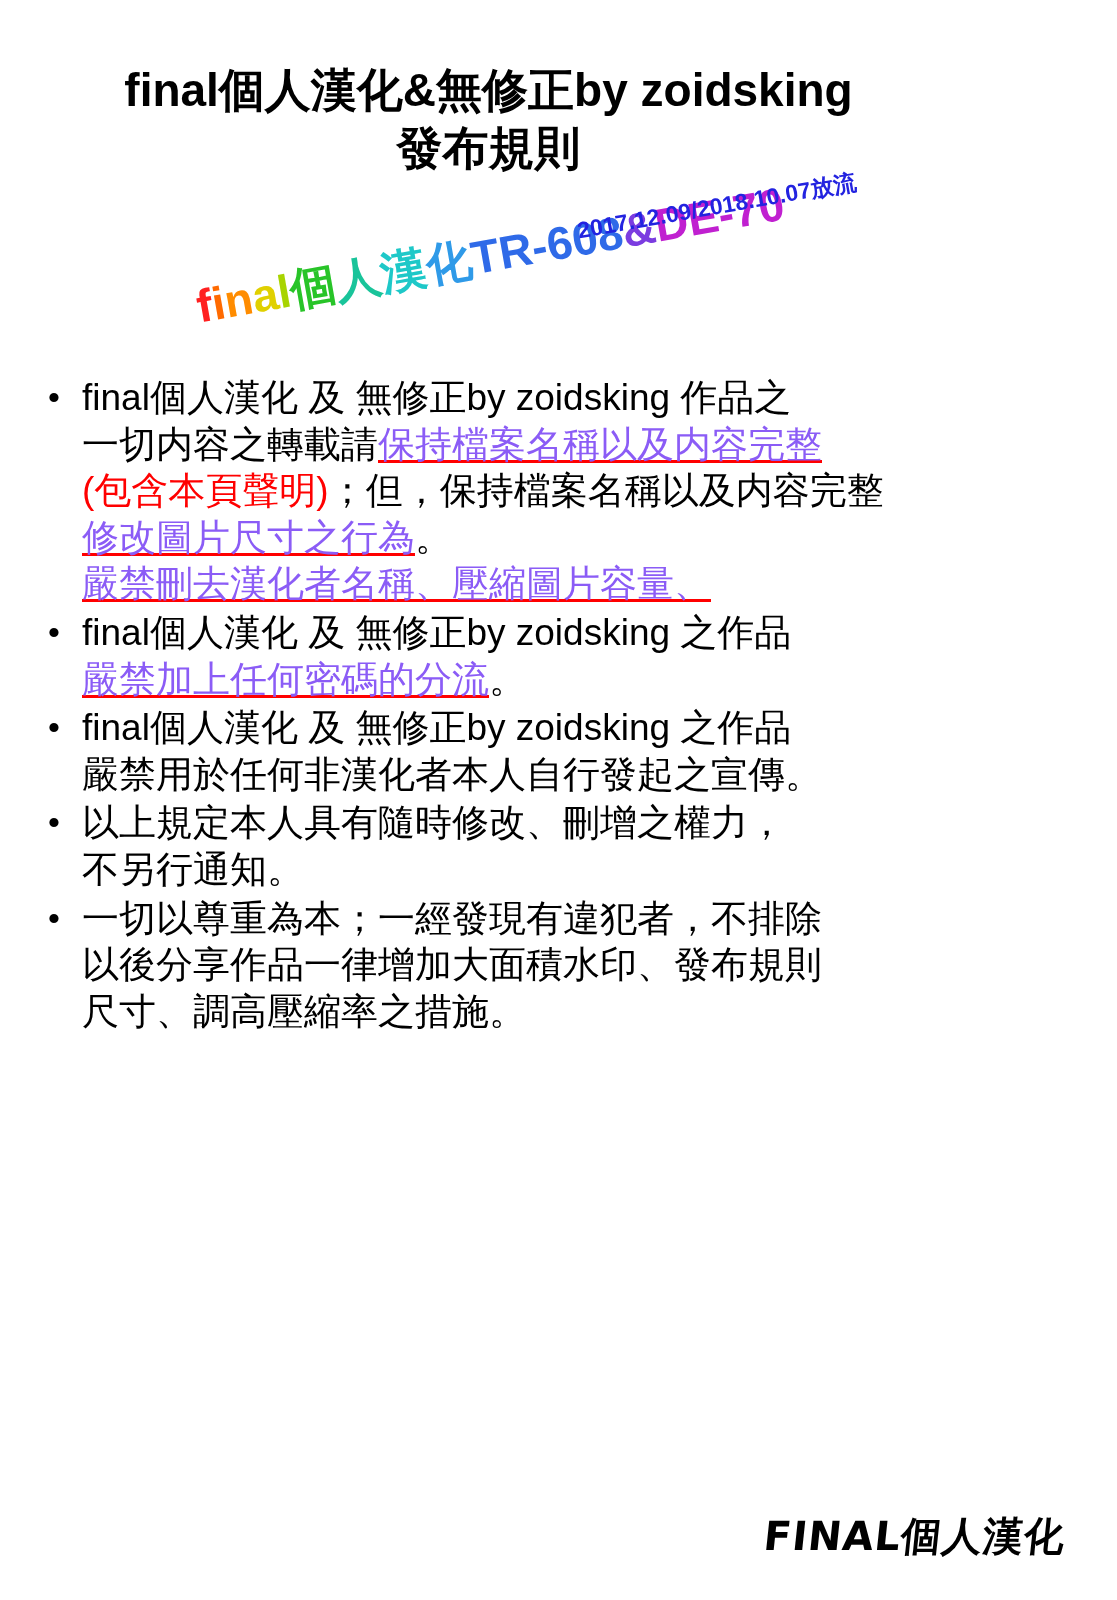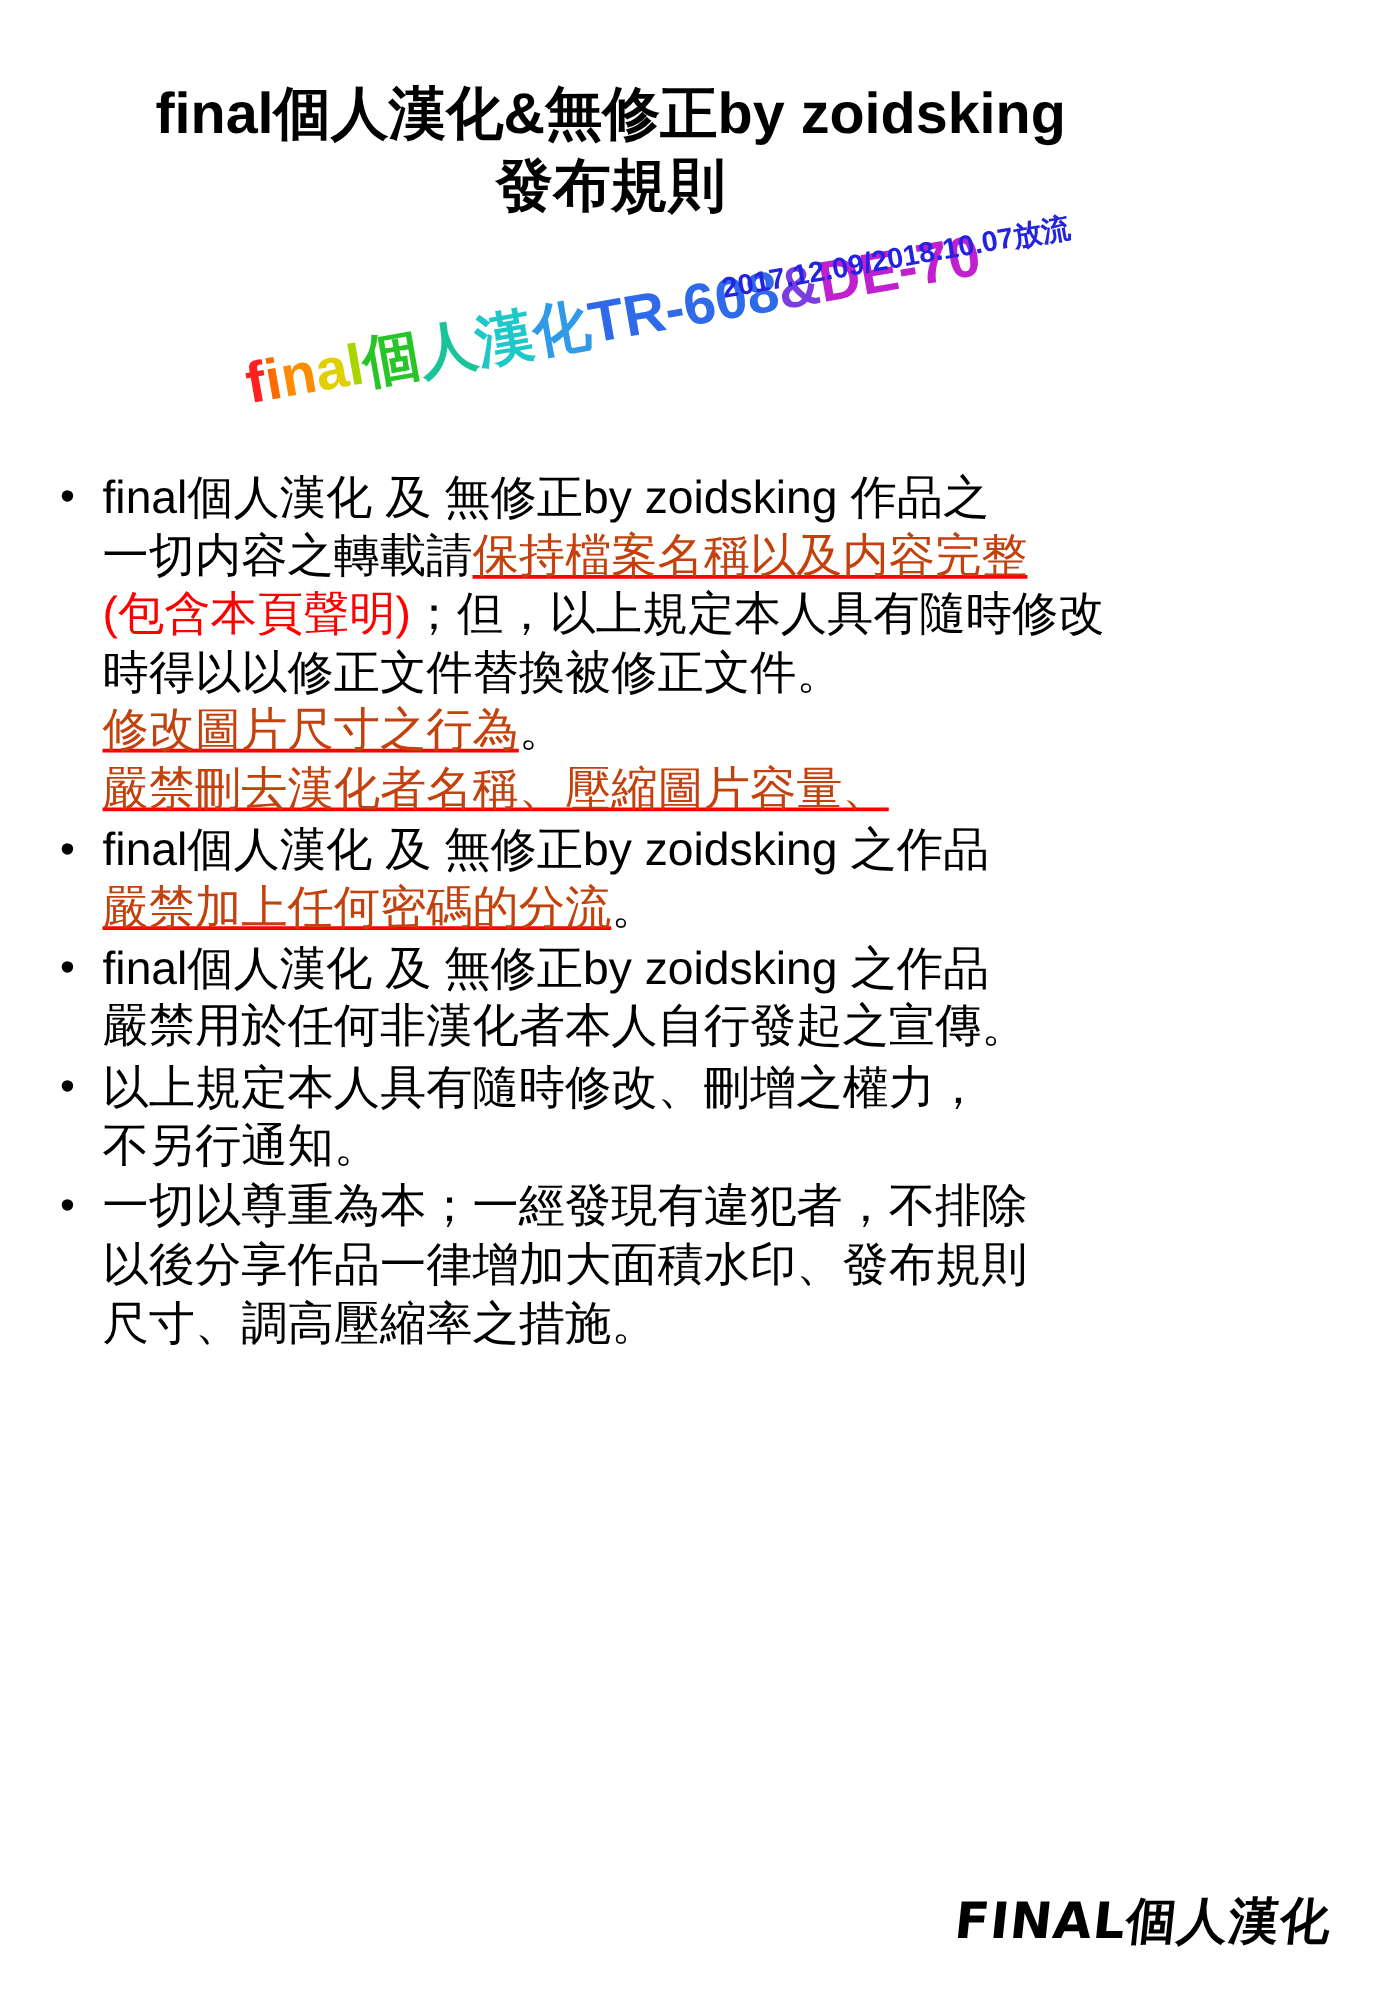--- a/index.html
+++ b/index.html
@@ -81,21 +81,21 @@
     text-align: left;
   }
   .rule-body {
     flex: 1;
   }
   .line { white-space: nowrap; }
   .red {
     color: #ff0000;
   }
   .red-u {
-    color: #c2410c;
+    color: #8b5cf6;
     text-decoration: underline;
     text-decoration-color: #ff0000;
     text-underline-offset: 3px;
     text-align: center;
   }
 
   
   .footer-logo {
     position: absolute;
     right: 52px;
@@ -119,22 +119,21 @@
   <div class="banner-main"><span style="color: rgb(255, 32, 32);">f</span><span style="color: rgb(255, 106, 0);">i</span><span style="color: rgb(255, 140, 0);">n</span><span style="color: rgb(224, 208, 0);">a</span><span style="color: rgb(168, 212, 0);">l</span><span style="color: rgb(40, 196, 40);">個</span><span style="color: rgb(25, 196, 154);">人</span><span style="color: rgb(30, 200, 200);">漢</span><span style="color: rgb(47, 154, 232);">化</span><span style="color: rgb(47, 106, 232);">TR-608</span><span style="color: rgb(123, 60, 224);">&amp;</span><span style="color: rgb(192, 32, 208);">DE-70</span></div>
   <div class="banner-date">2017.12.09/2018.10.07放流</div>
 </div>
 
 <div class="rules">
     <div class="rule">
       <div class="bullet">•</div>
       <div class="rule-body">
         <div class="line"><span>final個人漢化 及 無修正by zoidsking 作品之</span></div>
         <div class="line"><span>一切内容之轉載請</span><span class="red-u">保持檔案名稱以及内容完整</span></div>
-        <div class="line"><span class="red">(包含本頁聲明)</span><span>；但，以上規定本人具有隨時修改</span></div>
-        <div class="line"><span>時得以以修正文件替換被修正文件。</span></div>
+        <div class="line"><span class="red">(包含本頁聲明)</span><span>；但，保持檔案名稱以及内容完整</span></div>
         <div class="line"><span class="red-u">修改圖片尺寸之行為</span><span>。</span></div>
         <div class="line"><span class="red-u">嚴禁刪去漢化者名稱、壓縮圖片容量、</span></div>
       </div>
     </div>
     <div class="rule">
       <div class="bullet">•</div>
       <div class="rule-body">
         <div class="line"><span>final個人漢化 及 無修正by zoidsking 之作品</span></div>
         <div class="line"><span class="red-u">嚴禁加上任何密碼的分流</span><span>。</span></div>
       </div>

